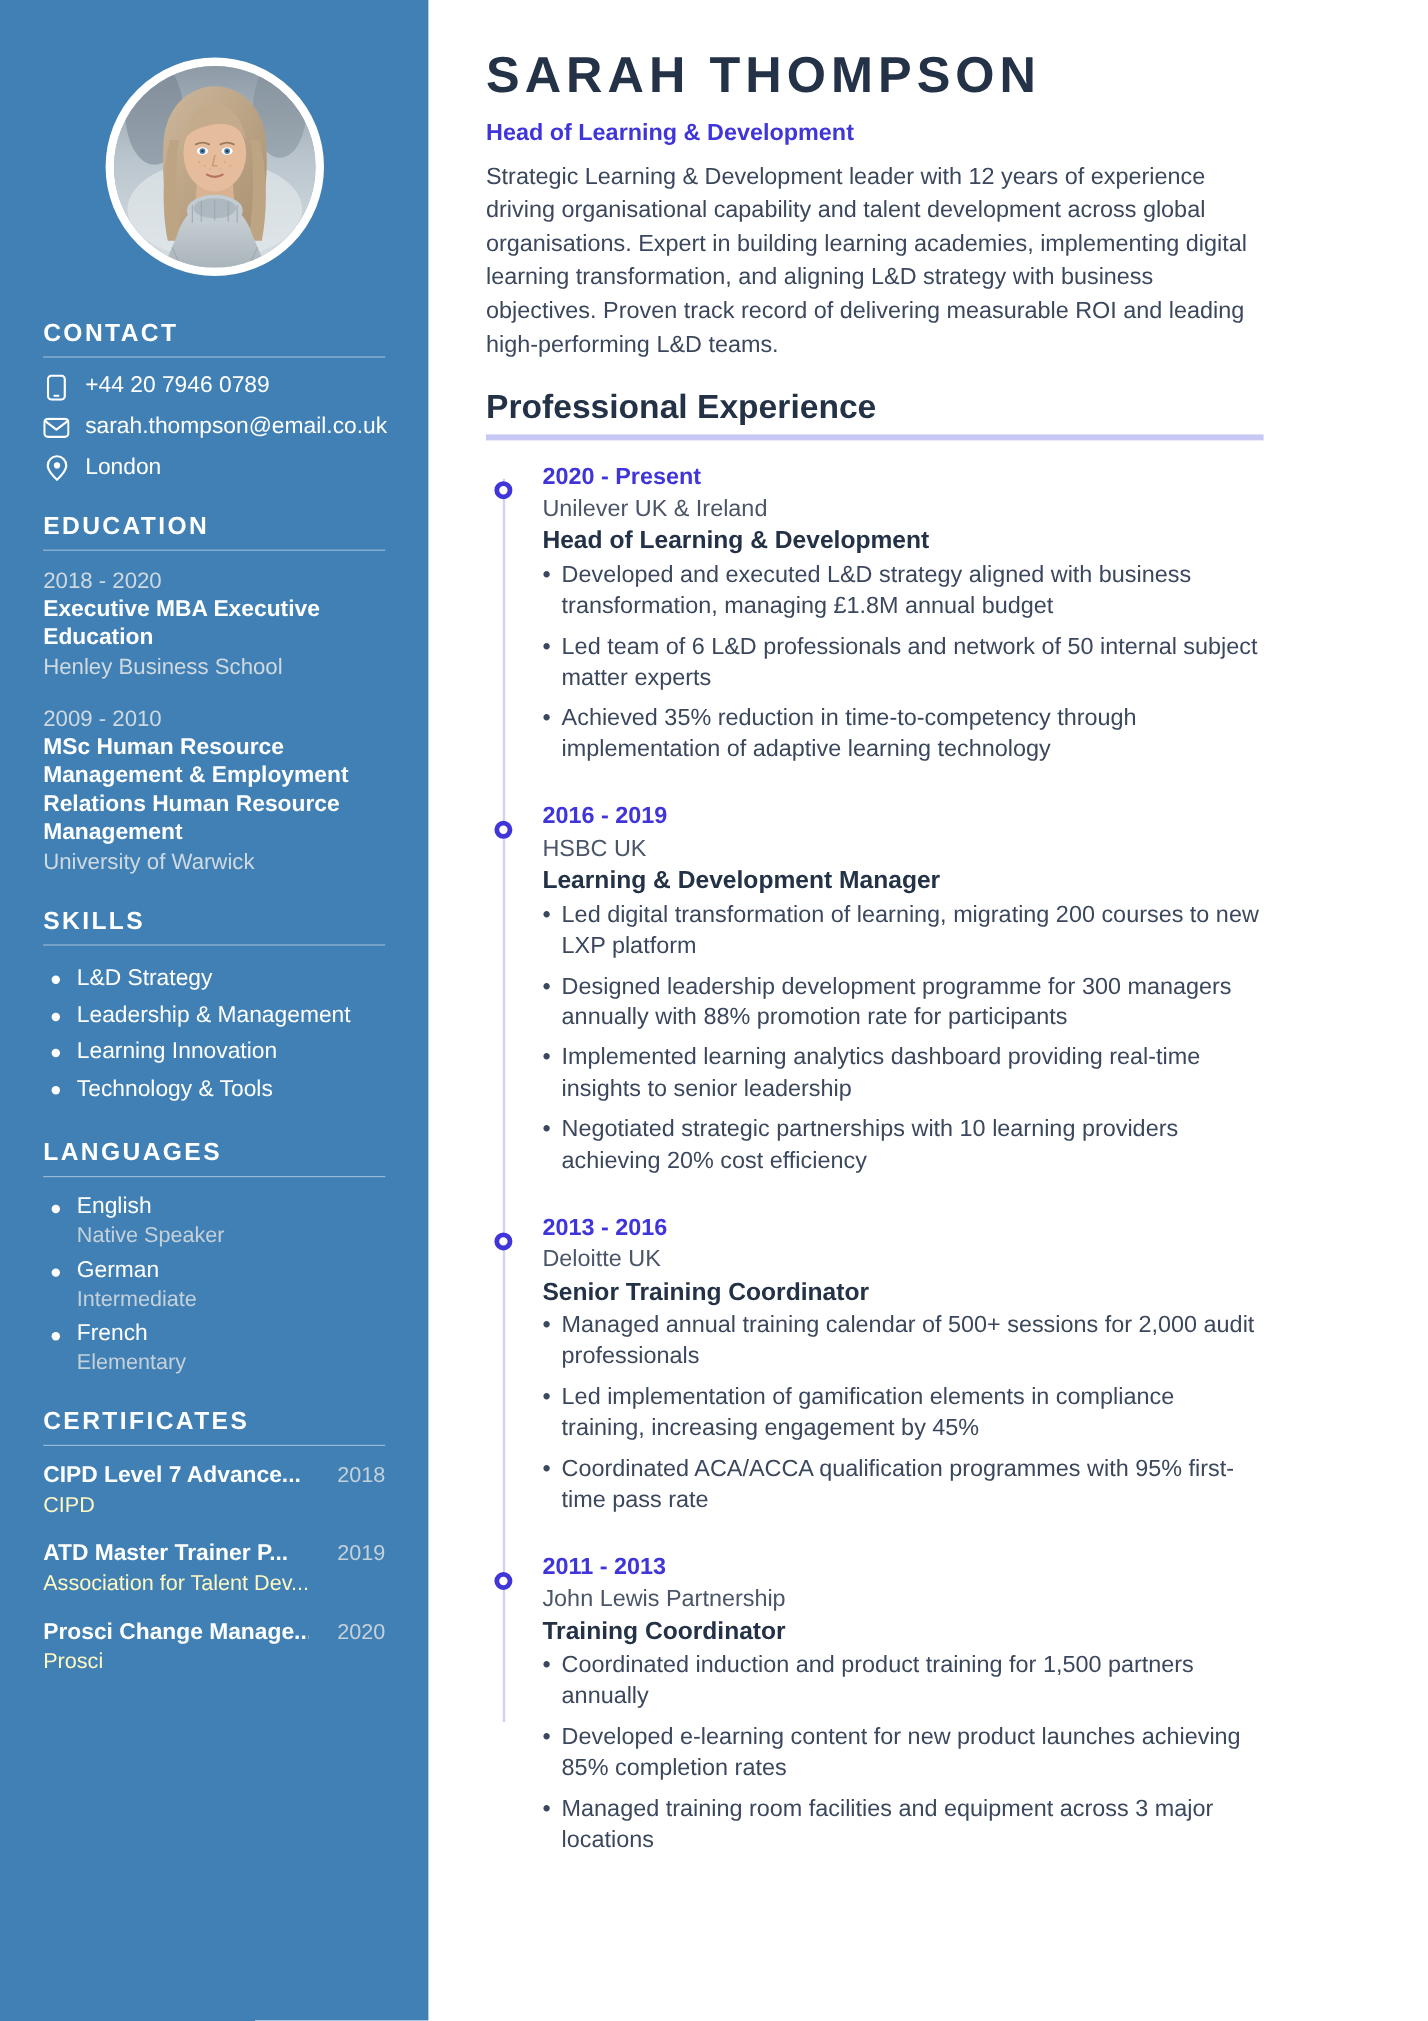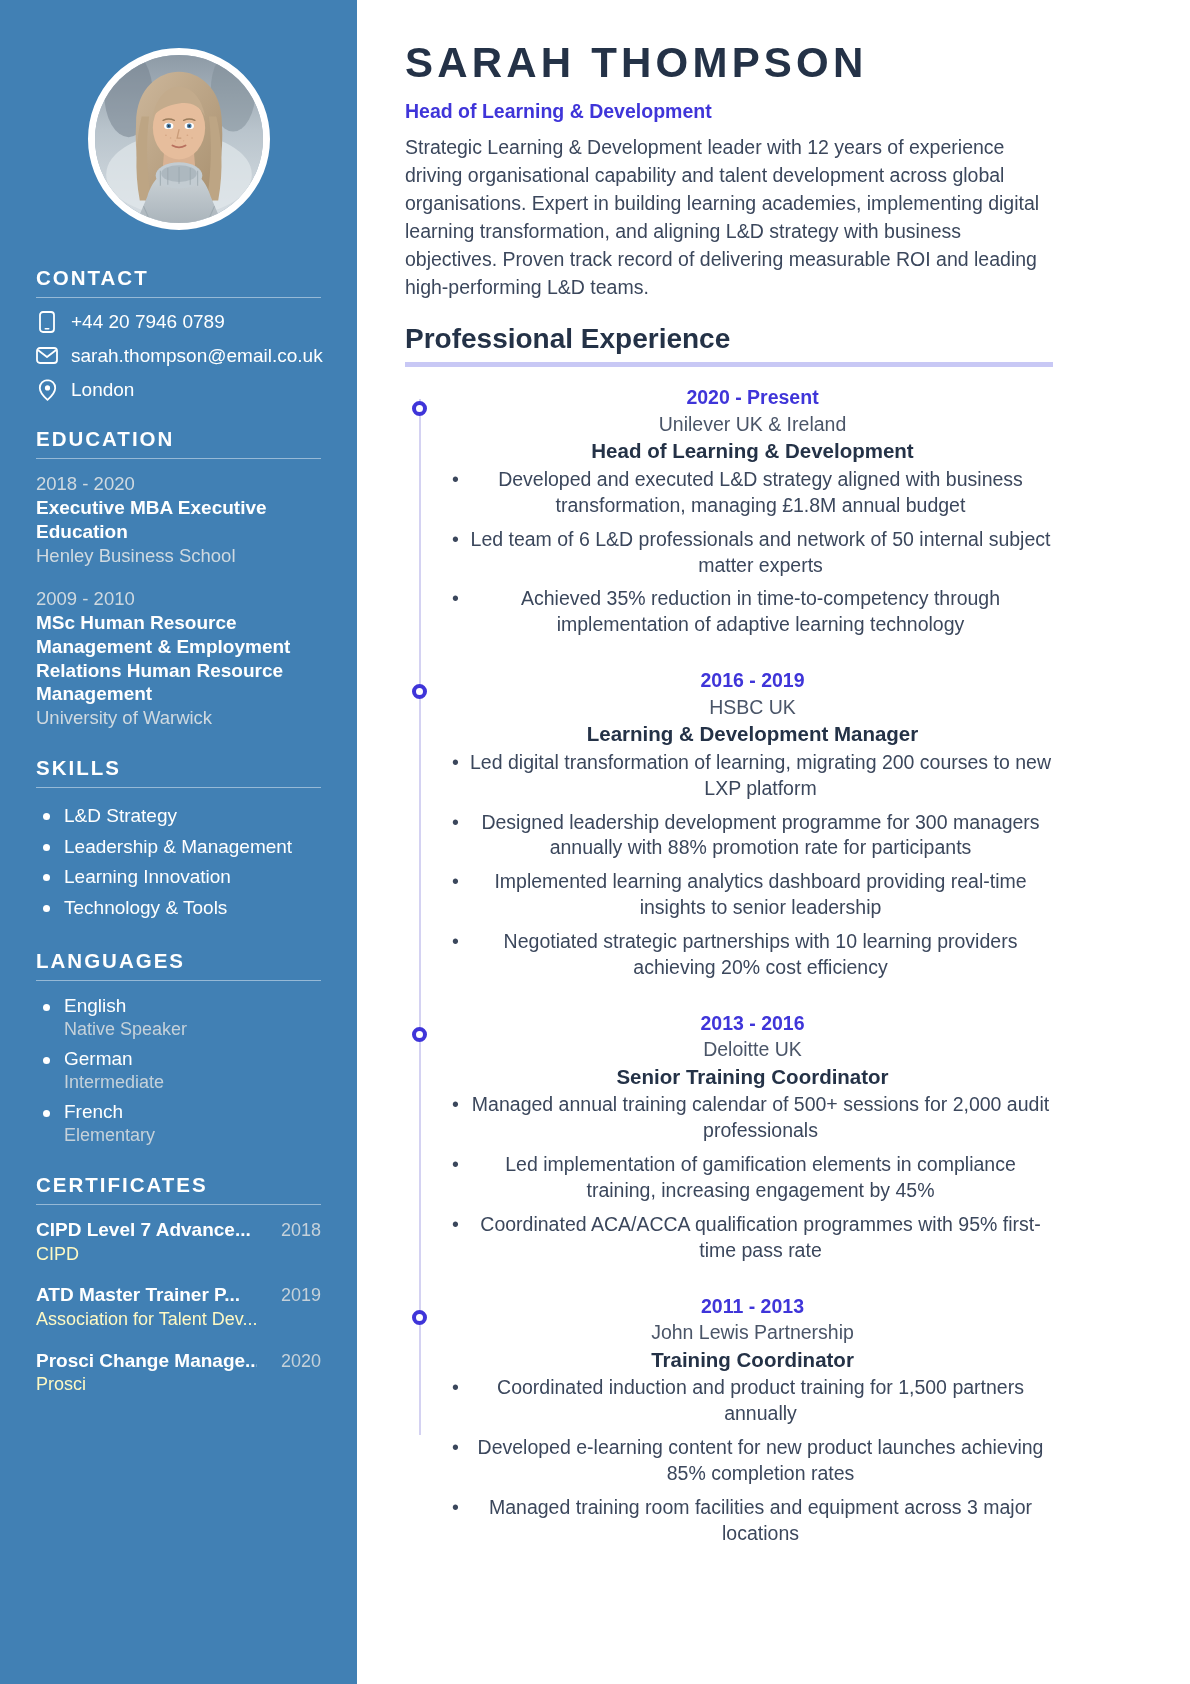--- a/index.html
+++ b/index.html
@@ -56,21 +56,21 @@
   }
   .side-rule {
     height: 1px;
     background: rgba(255,255,255,0.45);
     margin-bottom: 13px;
   }
 
   
   .contact-row {
     display: flex;
-    align-items: flex-start;
+    align-items: flex-end;
     gap: 13px;
     margin-bottom: 11px;
   }
   .contact-row .ico {
     width: 22px;
     height: 22px;
     flex: 0 0 22px;
     display: flex;
     align-items: center;
     justify-content: center;
@@ -224,21 +224,21 @@
   
   .timeline { position: relative; padding-left: 47px; }
   .tl-line {
     position: absolute;
     left: 14px;
     top: 14px;
     bottom: 112px;
     width: 2px;
     background: #d4d2f2;
   }
-  .job { position: relative; margin-bottom: 30px; text-align: center; }
+  .job { position: relative; margin-bottom: 30px; }
   .job:last-child { margin-bottom: 0; }
   .job .dot {
     position: absolute;
     left: -40px;
     top: 16px;
     width: 15px;
     height: 15px;
     border-radius: 50%;
     border: 4px solid #3f35d9;
     background: #ffffff;

